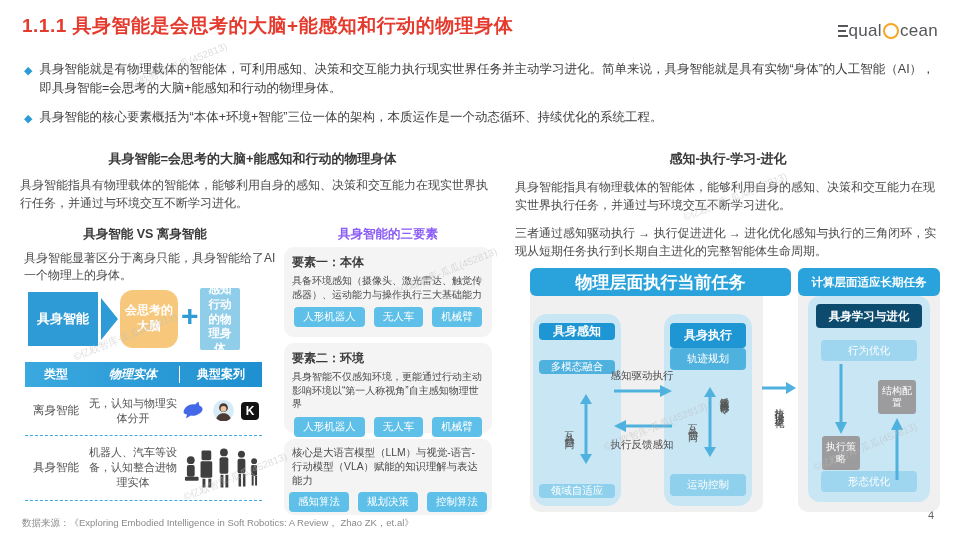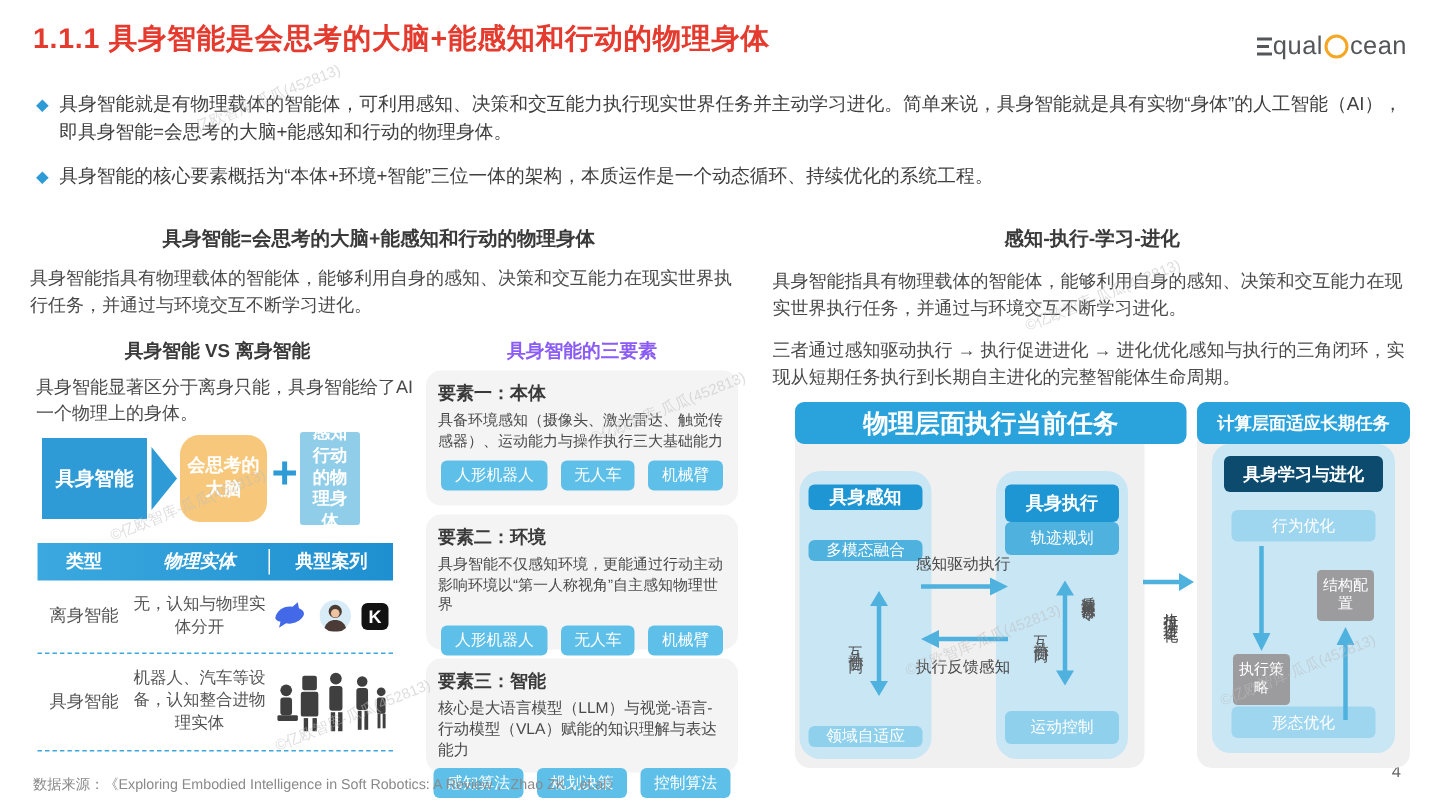--- a/index.html
+++ b/index.html
@@ -219,21 +219,20 @@
     <div class="card-title">要素二：环境</div>
     <div class="card-desc">具身智能不仅感知环境，更能通过行动主动影响环境以“第一人称视角”自主感知物理世界</div>
     <div class="tags">
       <span class="tag">人形机器人</span>
       <span class="tag">无人车</span>
       <span class="tag">机械臂</span>
     </div>
   </div>
 
   <div class="card" style="top:439px;height:76px;">
-    <div class="card-title">要素三：智能</div>
     <div class="card-desc" style="font-size:10.4px;">核心是大语言模型（LLM）与视觉-语言-行动模型（VLA）赋能的知识理解与表达能力</div>
     <div class="tags" style="margin-top:4px;">
       <span class="tag">感知算法</span>
       <span class="tag">规划决策</span>
       <span class="tag">控制算法</span>
     </div>
   </div>
 
   <div class="right-header">感知-执行-学习-进化</div>
   <div class="right-para1">具身智能指具有物理载体的智能体，能够利用自身的感知、决策和交互能力在现实世界执行任务，并通过与环境交互不断学习进化。</div>

